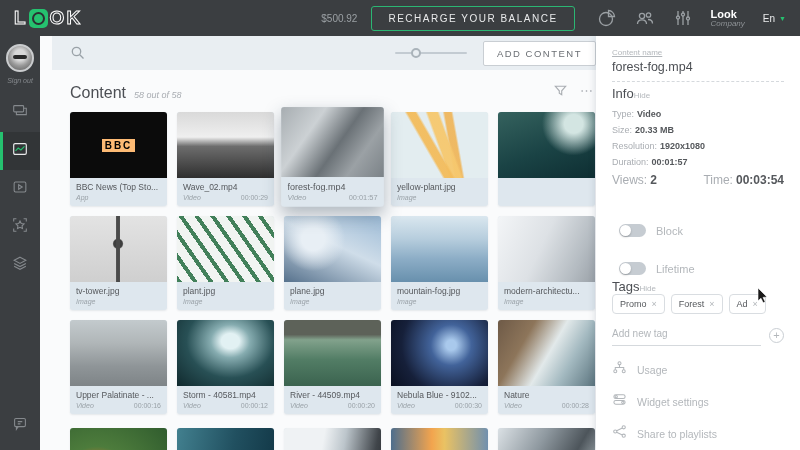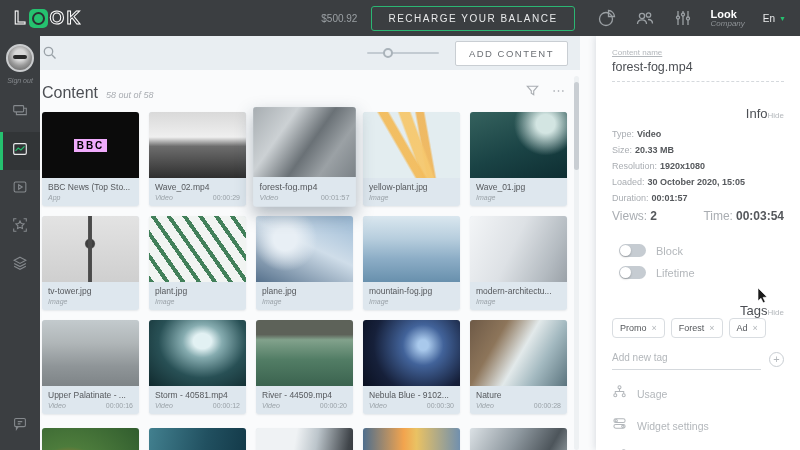--- a/index.html
+++ b/index.html
@@ -40,21 +40,21 @@
   .signout { color:#85898d; font-size:7px; font-style:italic; margin:5px 0 10px; cursor:pointer; }
   .side-item { width:40px; height:38px; display:flex; align-items:center; justify-content:center;
                color:#85898d; cursor:pointer; position:relative; flex:none; }
   .side-item svg { width:18px; height:18px; }
   .side-item.active { background:#323537; color:#e8e9ea; }
   .side-item.active::before { content:""; position:absolute; left:0; top:0; bottom:0; width:3px; background:#25c16f; }
   .side-item.active .accent { stroke:#25c16f; }
   .side-bottom { margin-top:auto; margin-bottom:6px; }
 
   
-  .main { position:absolute; top:36px; left:24px; width:556px; height:414px; overflow:hidden; background:#fafbfc; }
+  .main { position:absolute; top:36px; left:52px; width:556px; height:414px; overflow:hidden; background:#fafbfc; }
   .toolbar { height:34px; background:#e9eef2; display:flex; align-items:center; padding:0 12px 0 18px; }
   .search-icon { width:16px; height:16px; color:#9aa2a8; cursor:pointer; }
   .search-icon svg { width:100%; height:100%; }
   .zoom-slider { margin-left:auto; width:72px; height:14px; position:relative; cursor:pointer; margin-right:16px; }
   .zoom-slider .track { position:absolute; top:6px; left:0; right:0; height:2px; background:#c3cbd2; border-radius:1px; }
   .zoom-slider .knob { position:absolute; top:2px; left:22%; width:10px; height:10px; border:2px solid #aab3ba;
                        background:#e9eef2; border-radius:50%; }
   .add-content-btn { background:#fff; border:1px solid #c9ced3; border-radius:2px; color:#6b6f74;
                      font-size:9.5px; letter-spacing:1.5px; padding:6px 13px; cursor:pointer; font-family:inherit; }
 
@@ -64,21 +64,21 @@
   .head-icons { margin-left:auto; display:flex; align-items:center; gap:12px; color:#a9adb2; }
   .filter-icon { width:15px; height:15px; cursor:pointer; }
   .filter-icon svg { width:100%; height:100%; }
   .more-icon { font-size:13px; letter-spacing:1px; cursor:pointer; line-height:0.4; }
 
   .grid { display:flex; flex-wrap:wrap; gap:10px; padding:4px 12px 0 18px; }
   .card { width:97px; border-radius:3px; overflow:hidden; background:#dee7ee; cursor:pointer;
           box-shadow:0 1px 2px rgba(40,60,80,.10); position:relative; }
   .card.selected { box-shadow:0 7px 16px rgba(40,60,80,.35); transform:scale(1.06) translateY(-2px); z-index:5; }
   .thumb { height:66px; width:100%; background:#ccc; display:flex; align-items:center; justify-content:center; }
-  .overlay-text { background:#f0abfc; color:#000; font-weight:bold; font-size:10px; letter-spacing:2px; padding:1px 3px; }
+  .overlay-text { background:#fdba74; color:#000; font-weight:bold; font-size:10px; letter-spacing:2px; padding:1px 3px; }
   .meta { padding:4px 6px 5px; }
   .meta-name { color:#55585c; font-size:8.5px; white-space:nowrap; overflow:hidden; text-overflow:ellipsis; }
   .meta-sub { display:flex; justify-content:space-between; margin-top:2px; }
   .meta-type { color:#9aa2a8; font-size:7px; font-style:italic; }
   .meta-dur { color:#9aa2a8; font-size:7px; }
 
   .scrollbar { position:absolute; top:40px; right:1px; bottom:0; width:5px; background:#eef1f3; border-radius:3px; }
   .scroll-thumb { position:absolute; top:6px; left:0; width:5px; height:88px; background:#c9ced3; border-radius:3px; cursor:pointer; }
 
   
@@ -113,30 +113,30 @@
                     background:linear-gradient(90deg,#4e6e8d 0%,#f2a44e 42%,#eac263 55%,#7190ae 100%); }
   .thumb-p-snow { background:linear-gradient(120deg,#dbe1e5 0%,#8f99a0 38%,#4d555b 68%,#ccd6da 100%); }
 
   
   .panel { position:absolute; top:36px; right:0; width:204px; height:414px; background:#fff;
            box-shadow:-2px 0 6px rgba(40,60,80,.12); padding:12px 16px 10px; z-index:25;
            display:flex; flex-direction:column; }
   .cn-label { color:#b3b7bb; font-size:8px;text-decoration:underline; }
   .cn-value { color:#4c4f54; font-size:12.5px; margin-top:3px; padding-bottom:7px;
               border-bottom:1px dashed #d5d9dd; cursor:text; }
-  .sec-head { display:flex; align-items:baseline; justify-content:flex-end; margin-top:24px; }
+  .sec-head { display:flex; align-items:baseline; justify-content:flex-start; margin-top:4px; }
   .sec-title { color:#4c4f54; font-size:13px; font-weight:500; }
   .hide-link { color:#b3b7bb; font-size:8px; cursor:pointer; }
   .info-rows { margin-top:8px; }
   .info-row { margin-bottom:6px; font-size:9px; }
   .info-label { color:#a9adb2; }
   .info-value { color:#55585c; font-weight:bold; margin-left:3px; }
   .vt-row { display:flex; justify-content:space-between; font-size:12px; margin-bottom:4px; }
   .toggles { margin-top:8px; }
-  .toggle-row { display:flex; align-items:center; gap:10px; margin-top:9px; cursor:pointer;padding-left:7px; }
+  .toggle-row { display:flex; align-items:center; gap:10px; margin-top:25px; cursor:pointer;padding-left:7px; }
   .toggle-pill { width:27px; height:13px; background:#c6ccd2; border-radius:7px; position:relative; flex:none; }
   .toggle-pill::after { content:""; position:absolute; left:1px; top:1px; width:11px; height:11px;
                         background:#fff; border-radius:50%; box-shadow:0 1px 2px rgba(0,0,0,.25); }
   .toggle-label { color:#b3b7bb; font-size:11px; }
   .tags-row { display:flex; gap:6px; margin-top:0; }
   .tag-pill { display:inline-flex; align-items:center; gap:5px; border:1px solid #d9dde1; border-radius:4px;
               padding:4px 7px; font-size:9px; color:#55585c; background:#fff; cursor:default; }
   .tag-x { color:#b3b7bb; font-size:9px; cursor:pointer; }
   .addtag-row { display:flex; align-items:center; margin-top:10px; }
   .addtag-input { flex:1; border:none; border-bottom:1px solid #d5d9dd; font-size:10px; color:#55585c;
@@ -328,27 +328,20 @@
         <span class="meta-type">Image</span>
         <span class="meta-dur"></span>
       </div>
     </div>
   </div>
 
   <div class="card">
     <div class="thumb thumb-wave01">
       
     </div>
-    <div class="meta">
-      <div class="meta-name">Wave_01.jpg</div>
-      <div class="meta-sub">
-        <span class="meta-type">Image</span>
-        <span class="meta-dur"></span>
-      </div>
-    </div>
   </div>
 
   <div class="card">
     <div class="thumb thumb-tv-tower">
       
     </div>
     <div class="meta">
       <div class="meta-name">tv-tower.jpg</div>
       <div class="meta-sub">
         <span class="meta-type">Image</span>
@@ -511,23 +504,20 @@
     </div>
     <div class="info-rows">
       <div class="info-row">
         <span class="info-label">Type:</span><span class="info-value">Video</span>
       </div>
       <div class="info-row">
         <span class="info-label">Size:</span><span class="info-value">20.33 MB</span>
       </div>
       <div class="info-row">
         <span class="info-label">Resolution:</span><span class="info-value">1920x1080</span>
-      </div>
-      <div class="info-row">
-        <span class="info-label">Loaded:</span><span class="info-value">30 October 2020, 15:05</span>
       </div>
       <div class="info-row">
         <span class="info-label">Duration:</span><span class="info-value">00:01:57</span>
       </div>
       <div class="vt-row">
         <span><span class="info-label">Views:</span><span class="info-value">2</span></span>
         <span><span class="info-label">Time:</span><span class="info-value">00:03:54</span></span>
       </div>
     </div>
 

